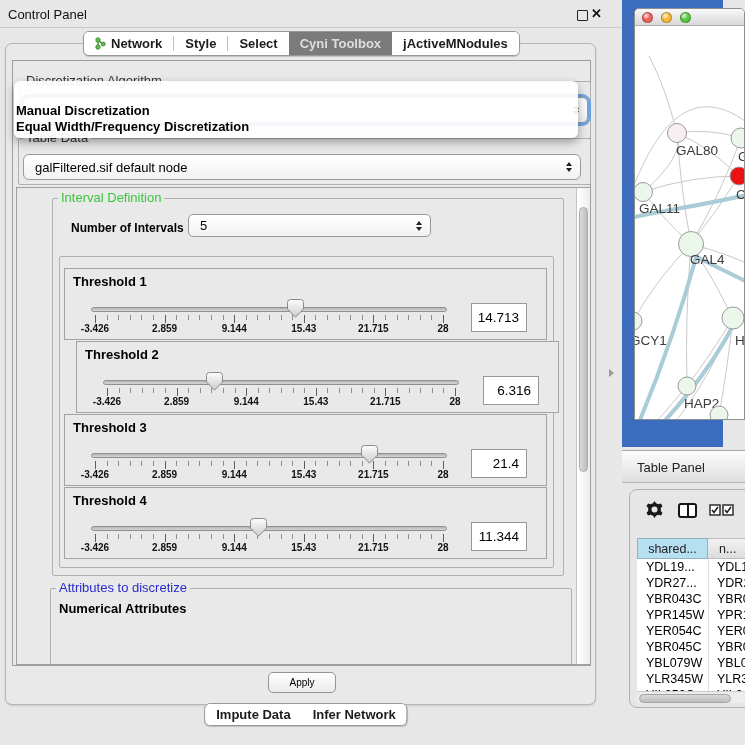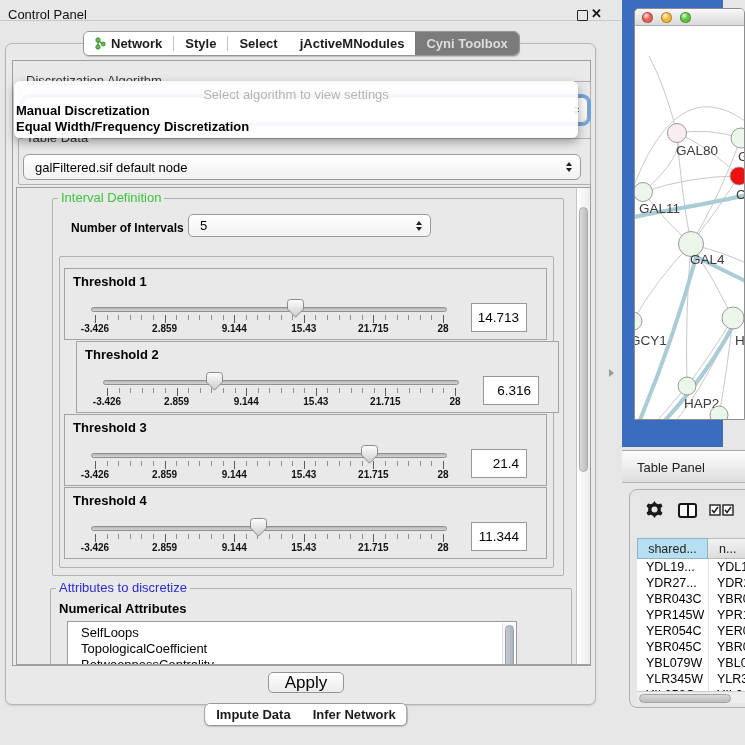--- a/index.html
+++ b/index.html
@@ -1,21 +1,21 @@
 <!DOCTYPE html>
 <html><head>
 <meta charset="utf-8">
 <style>
   * { margin:0; padding:0; box-sizing:border-box; }
   html,body { width:745px; height:745px; }
   body { font-family:"Liberation Sans", sans-serif; background:#e7e7e7; position:relative; overflow:hidden; }
   .abs { position:absolute; }
 
   
-  #titlebar { left:0; top:0; width:622px; height:21px; border-bottom:1px solid #c9c9c9; }
+  #titlebar { left:0; top:0; width:622px; height:28px; border-bottom:1px solid #c9c9c9; }
   #title-text { left:8px; top:7px; font-size:13px; color:#111; }
   #float-icon { left:577px; top:10px; width:11px; height:11px; border:1.3px solid #222; border-radius:1px; }
   #close-icon { left:591px; top:6px; font-size:13px; font-weight:bold; color:#111; }
 
   
   #outer-panel { left:5px; top:43px; width:591px; height:662px; background:#e9e9e9; border:1px solid #b5b5b5; border-radius:7px; box-shadow:0 1px 2px rgba(0,0,0,0.12); }
 
   .tabbar { display:flex; align-items:stretch; background:#fff; border:1px solid #979797; border-radius:6px; overflow:hidden; box-shadow:0 1px 1px rgba(0,0,0,0.18); }
   .tab { display:flex; align-items:center; gap:5px; padding:0 11px; font-size:13px; font-weight:bold; color:#1c1c1c; background:#fff; white-space:nowrap; }
   .tab.sel { background:#7b7b7b; color:#dedede; }
@@ -67,21 +67,21 @@
   .valuebox { position:absolute; left:406px; top:34px; width:56px; height:29px; background:#fff; border:1px solid #979797; font-size:13.5px; color:#000; text-align:right; padding:6px 7px 0 0; }
 
   #attr-group { left:33px; top:400px; width:522px; height:90px; }
   #attr-group-label { left:39px; top:393px; color:#2a2ad0; }
   #attr-list-label { position:absolute; left:42px; top:413px; font-size:13px; font-weight:bold; color:#000; }
   #attr-list { position:absolute; left:50px; top:433px; width:450px; height:60px; background:#fff; border:1px solid #9a9a9a; }
   .attr-item { position:absolute; left:13px; font-size:13px; color:#000; }
   #attr-vsb { position:absolute; right:1px; top:1px; width:13px; height:58px; background:#fafafa; border-left:1px solid #ddd; }
   #attr-vsb-thumb { position:absolute; left:1.5px; top:2px; width:9px; height:52px; border-radius:5px; background:linear-gradient(to right,#c7ccd2,#aab2bb); border:1px solid #99a0a8; }
 
-  #apply-btn { left:268px; top:672px; width:76px; height:21px; background:linear-gradient(#ffffff,#ebebeb); border:1px solid #959595; border-radius:5px; font-size:17px; color:#000; text-align:center; line-height:19px; z-index:2; }
+  #apply-btn { left:268px; top:672px; width:68px; height:21px; background:linear-gradient(#ffffff,#ebebeb); border:1px solid #959595; border-radius:5px; font-size:10px; color:#000; text-align:center; line-height:19px; z-index:2; }
 
   #splitter-arrow { left:609px; top:369px; width:0; height:0; border-top:4px solid transparent; border-bottom:4px solid transparent; border-left:5px solid #9a9a9a; }
 
   
   #net-frame { left:622px; top:0; width:101px; height:447px; background:#3c6cbe; }
   #net-window { position:absolute; left:12px; top:8px; width:111px; height:412px; border:1px solid #8e8e8e; border-radius:5px 5px 0 0; background:#fff; overflow:hidden; }
   #net-titlebar { position:absolute; left:0; top:0; width:100%; height:17px; background:linear-gradient(#f8f8f8,#d9d9d9); border-bottom:1px solid #b0b0b0; }
   .macbtn { position:absolute; top:3px; width:11px; height:11px; border-radius:50%; border:0.5px solid rgba(0,0,0,0.3); }
   #net-canvas { position:absolute; left:0; top:17px; width:111px; height:395px; }
 
@@ -138,39 +138,38 @@
       <span>Network</span>
     </div>
     <div class="tabdiv"></div>
     <div class="tab">
       <span>Style</span>
     </div>
     <div class="tabdiv"></div>
     <div class="tab">
       <span>Select</span>
     </div>
-    <div class="tab">
-      <span>jActiveMNodules</span>
-    </div>
     <div class="tab sel">
       <span>Cyni Toolbox</span>
+    </div>
+    <div class="tab">
+      <span>jActiveMNodules</span>
     </div>
   </div>
 
 <div id="inner-panel" class="abs">
   <div id="algo-group" class="abs groupbox"></div>
   <div id="algo-group-label" class="grouplabel">Discretization Algorithm</div>
   <div id="algo-combo" class="abs">
     <div class="stepper">
         <div class="arr-up"></div>
         <div class="arr-dn"></div>
       </div>
   </div>
   <div id="popup" class="abs">
-    <div id="popup-hint">Select algorithm to view settings</div>
   <div class="popup-item" style="top: 22px; font-weight: bold;">Manual Discretization</div>
       <div class="popup-item" style="top: 38px; font-weight: bold; text-align: right;">Equal Width/Frequency Discretization</div>
     </div>
   <div id="tabledata-group" class="abs groupbox"></div>
   <div id="tabledata-label" class="grouplabel">Table Data</div>
   <div id="tabledata-combo" class="abs">
     <div class="combo-val">galFiltered.sif default node</div>
     <div class="stepper">
         <div class="arr-up"></div>
         <div class="arr-dn"></div>
@@ -367,28 +366,20 @@
           <div class="ticklabel" style="left: 378px;">28</div>
           <div class="thumb" style="left: 185.058px;"><svg width="17" height="19" viewBox="0 0 17 19">
               <path d="M3.5 0.5 H13.5 Q16.5 0.5 16.5 3.5 V10 L8.5 18.2 L0.5 10 V3.5 Q0.5 0.5 3.5 0.5 Z" fill="url(#tg)" stroke="#8a8a8a"></path>
             </svg></div>
           <div class="valuebox">11.344</div>
         </div>
       </div>
     <div id="attr-group" class="abs groupbox"></div>
     <div id="attr-group-label" class="grouplabel">Attributes to discretize</div>
     <div id="attr-list-label">Numerical Attributes</div>
-    <div id="attr-list">
-      <div id="attr-vsb">
-          <div id="attr-vsb-thumb"></div>
-        </div>
-    <div class="attr-item" style="top: 3px;">SelfLoops</div>
-        <div class="attr-item" style="top: 19px;">TopologicalCoefficient</div>
-        <div class="attr-item" style="top: 35px;">BetweennessCentrality</div>
-      </div>
   </div>
   <div id="left-vsb" class="abs">
     <div id="left-vsb-thumb"></div>
   </div>
 </div>
 
 <div id="apply-btn" class="abs">Apply</div>
 <div id="bottom-tabbar" class="abs tabbar">
     <div class="tab">
       <span>Impute Data</span>

